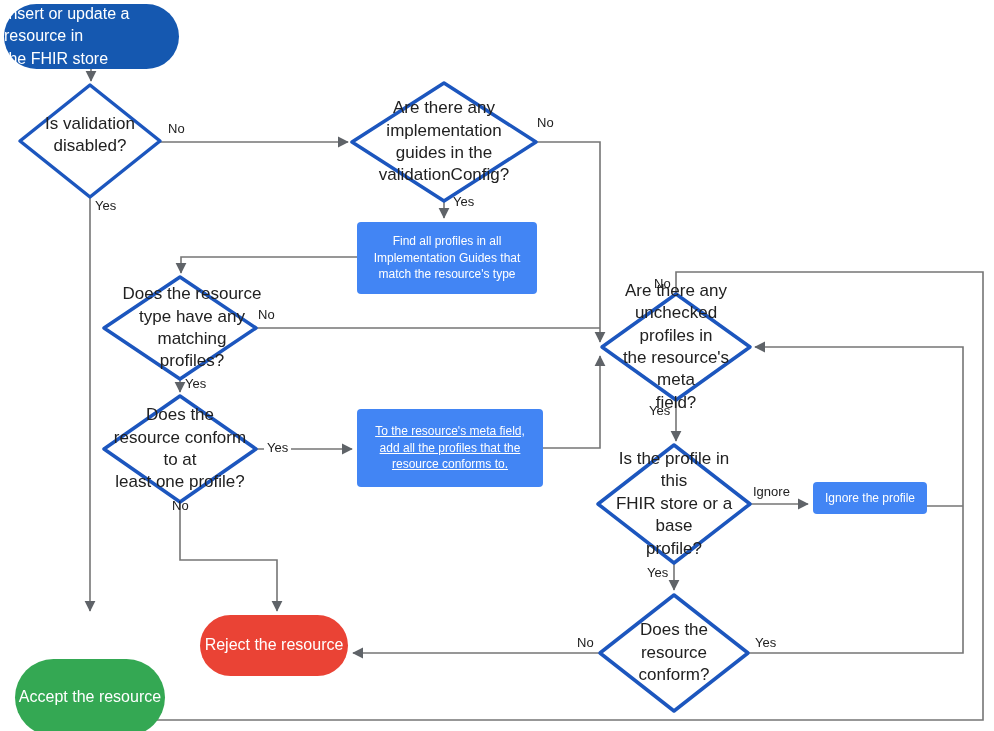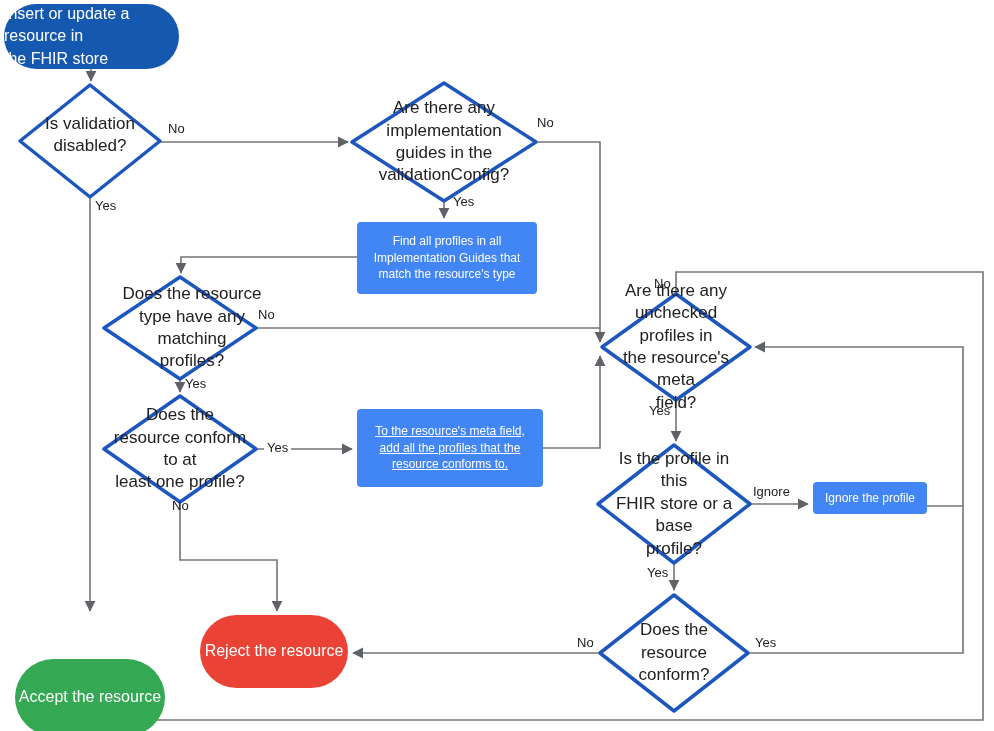--- a/index.html
+++ b/index.html
@@ -71,21 +71,21 @@
   <div class="pill start" style="left:4px; top:4px; width:175px; height:65px;">Insert or update a resource in
 the FHIR store</div>
   <div class="proc" style="left:357px; top:222px; width:180px; height:72px;">Find all profiles in all
 Implementation Guides that
 match the resource's type</div>
   <div class="proc" style="left:357px; top:409px; width:186px; height:78px;text-decoration:underline;">To the resource's meta field,
 add all the profiles that the
 resource conforms to.</div>
   <div class="proc" style="left:813px; top:482px; width:114px; height:32px;">Ignore the profile</div>
   <div class="pill accept" style="left:15px; top:615px; width:150px; height:77px;">Accept the resource</div>
-  <div class="pill reject" style="left:200px; top:615px; width:148px; height:73px;">Reject the resource</div>
+  <div class="pill reject" style="left:200px; top:615px; width:148px; height:61px;">Reject the resource</div>
 
   <div class="node-label diamond-text" style="left:25px; top:109px; width:130px; height:52px;text-align:center;">Is validation disabled?</div>
   <div class="node-label diamond-text" style="left:362px; top:106px; width:164px; height:72px;">Are there any
 implementation guides in the
 validationConfig?</div>
   <div class="node-label diamond-text" style="left:119px; top:296px; width:146px; height:64px;">Does the resource
 type have any matching
 profiles?</div>
   <div class="node-label diamond-text" style="left:105px; top:417px; width:150px; height:64px;">Does the
 resource conform to at

